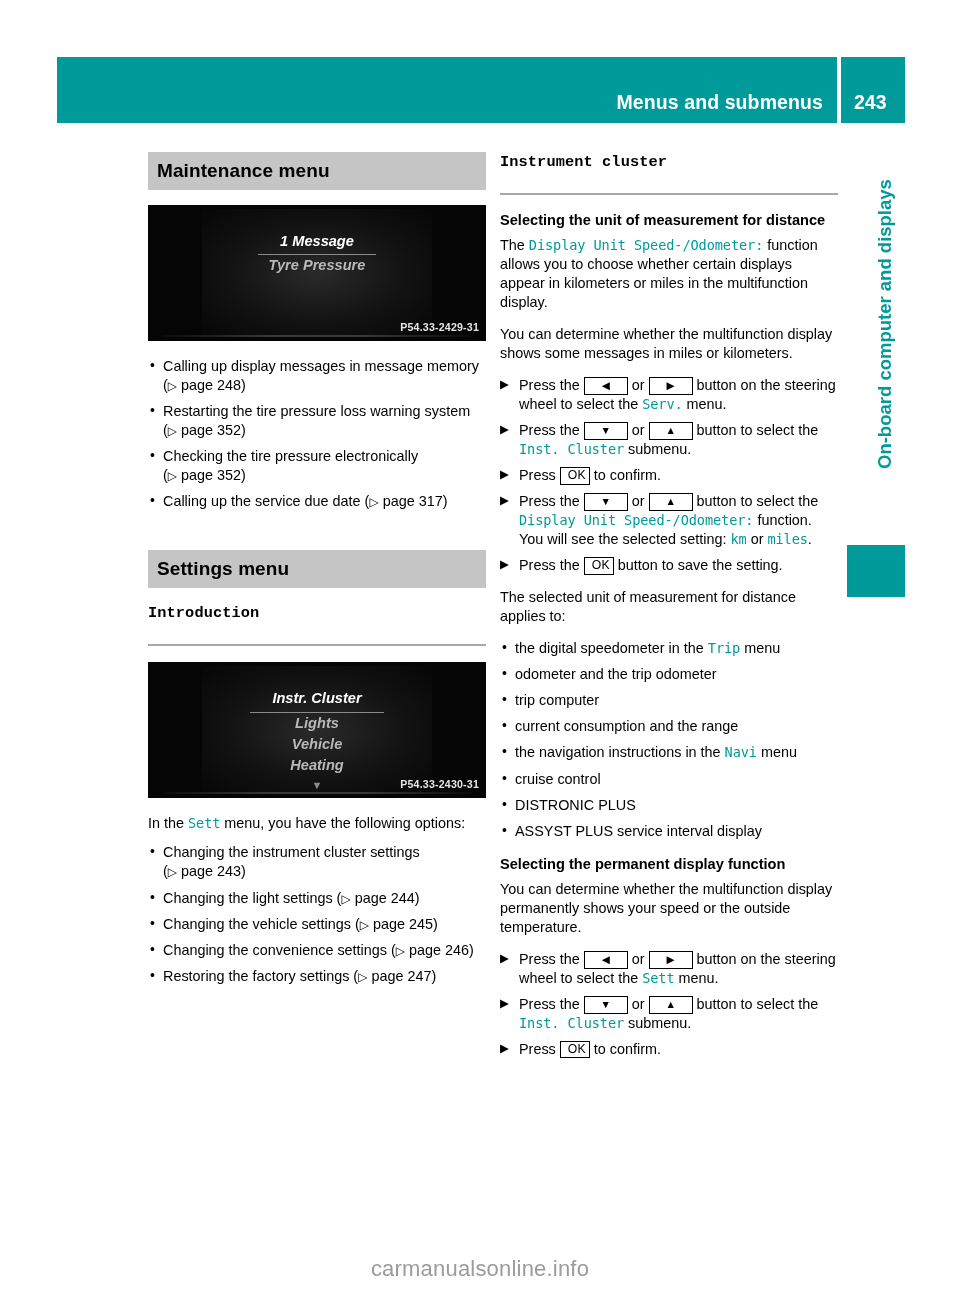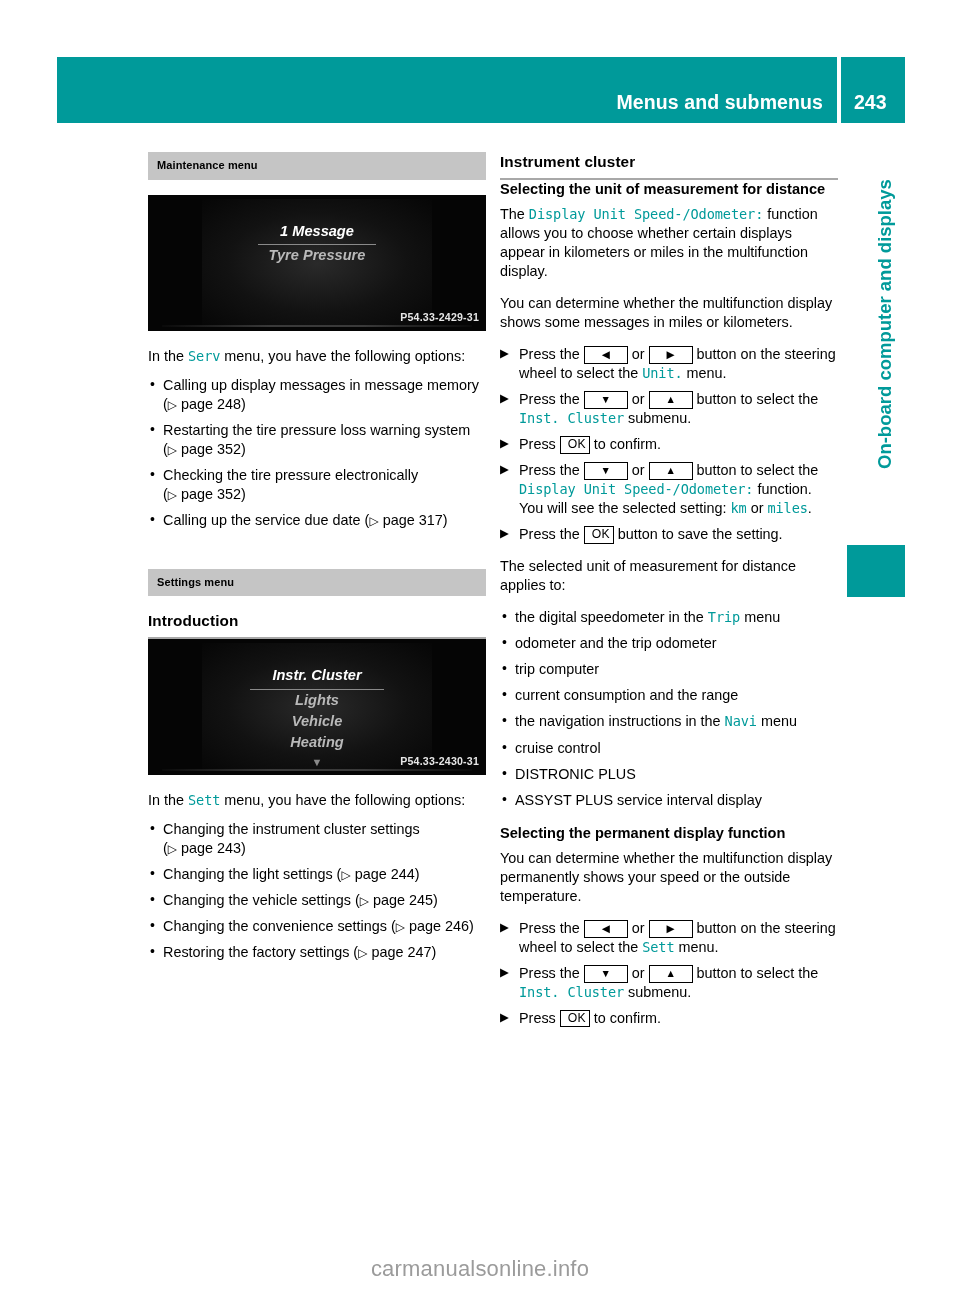--- a/index.html
+++ b/index.html
@@ -102,33 +102,34 @@
     width: 338px;
     font-size: 14.4px;
     line-height: 1.32;
   }
   #column-left  { left: 148px; }
   #column-right { left: 500px; }
 
   
   .gray-bar {
     background: #c5c5c5;
-    font-size: 11px;
+    font-size: 19px;
     font-weight: bold;
     padding: 6px 0 7px 9px;
     margin-bottom: 15px;
     letter-spacing: .1px;
   }
   .h-underlined {
     font-size: 15.3px;
     font-weight: bold;
-    padding-bottom: 6px;
+    padding-bottom: 21px;
     border-bottom: 2.5px solid #a8a8a8;
-    margin-bottom: 0;
+    margin-bottom: 16px;
     letter-spacing: .1px;
+    font-family: Liberation Mono, monospace;
   }
   .h-sub {
     font-size: 14.6px;
     font-weight: bold;
     margin-bottom: 6px;
     line-height: 1.3;
   }
   p.para { margin: 0 0 13px 0; }
   p.para.tight { margin-bottom: 10px; }
 
@@ -295,21 +296,20 @@
   <div class="figure">
     <div class="glow"></div>
     <div class="fig-lines">
       <span class="fig-line first">1 Message</span>
       <span class="fig-line">Tyre Pressure</span>
     </div>
     <div class="fig-floor"></div>
     <div class="fig-caption">P54.33-2429-31</div>
   </div>
 
-  <p class="para tight"><span>In the </span><span class="mono">Serv</span><span> menu, you have the following options:</span></p>
 
   <ul class="bullets">
     <li><span>Calling up display messages in message memory (</span><span class="pageref"><span class="tri">▷</span> <span>page 248</span></span><span>)</span></li>
     <li><span>Restarting the tire pressure loss warning system (</span><span class="pageref"><span class="tri">▷</span> <span>page 352</span></span><span>)</span></li>
     <li><span>Checking the tire pressure electronically (</span><span class="pageref"><span class="tri">▷</span> <span>page 352</span></span><span>)</span></li>
     <li><span>Calling up the service due date (</span><span class="pageref"><span class="tri">▷</span> <span>page 317</span></span><span>)</span></li>
   </ul>
 
   <div style="height:26px"></div>
 
@@ -346,21 +346,21 @@
 
   <div class="h-underlined">Instrument cluster</div>
 
   <div class="h-sub">Selecting the unit of measurement for distance</div>
 
   <p class="para"><span>The </span><span class="mono">Display Unit Speed-/Odometer:</span><span> function allows you to choose whether certain displays appear in kilometers or miles in the multifunction display.</span></p>
 
   <p class="para">You can determine whether the multifunction display shows some messages in miles or kilometers.</p>
 
   <ol class="steps">
-    <li><span>Press the </span><span class="key arrow">◀</span><span> or </span><span class="key arrow">▶</span><span> button on the steering wheel to select the </span><span class="mono">Unit.</span><span> menu.</span></li>
+    <li><span>Press the </span><span class="key arrow">◀</span><span> or </span><span class="key arrow">▶</span><span> button on the steering wheel to select the </span><span class="mono">Serv.</span><span> menu.</span></li>
 
     <li><span>Press the </span><span class="key arrow">▼</span><span> or </span><span class="key arrow">▲</span><span> button to select the </span><span class="mono">Inst. Cluster</span><span> submenu.</span></li>
 
     <li><span>Press </span><span class="key ok">OK</span><span> to confirm.</span></li>
 
     <li><span>Press the </span><span class="key arrow">▼</span><span> or </span><span class="key arrow">▲</span><span> button to select the </span><span class="mono">Display Unit Speed-/Odometer:</span><span> function.</span><br><span>You will see the selected setting: </span><span class="mono">km</span><span> or </span><span class="mono">miles</span><span>.</span></li>
 
     <li><span>Press the </span><span class="key ok">OK</span><span> button to save the setting.</span></li>
   </ol>
 

